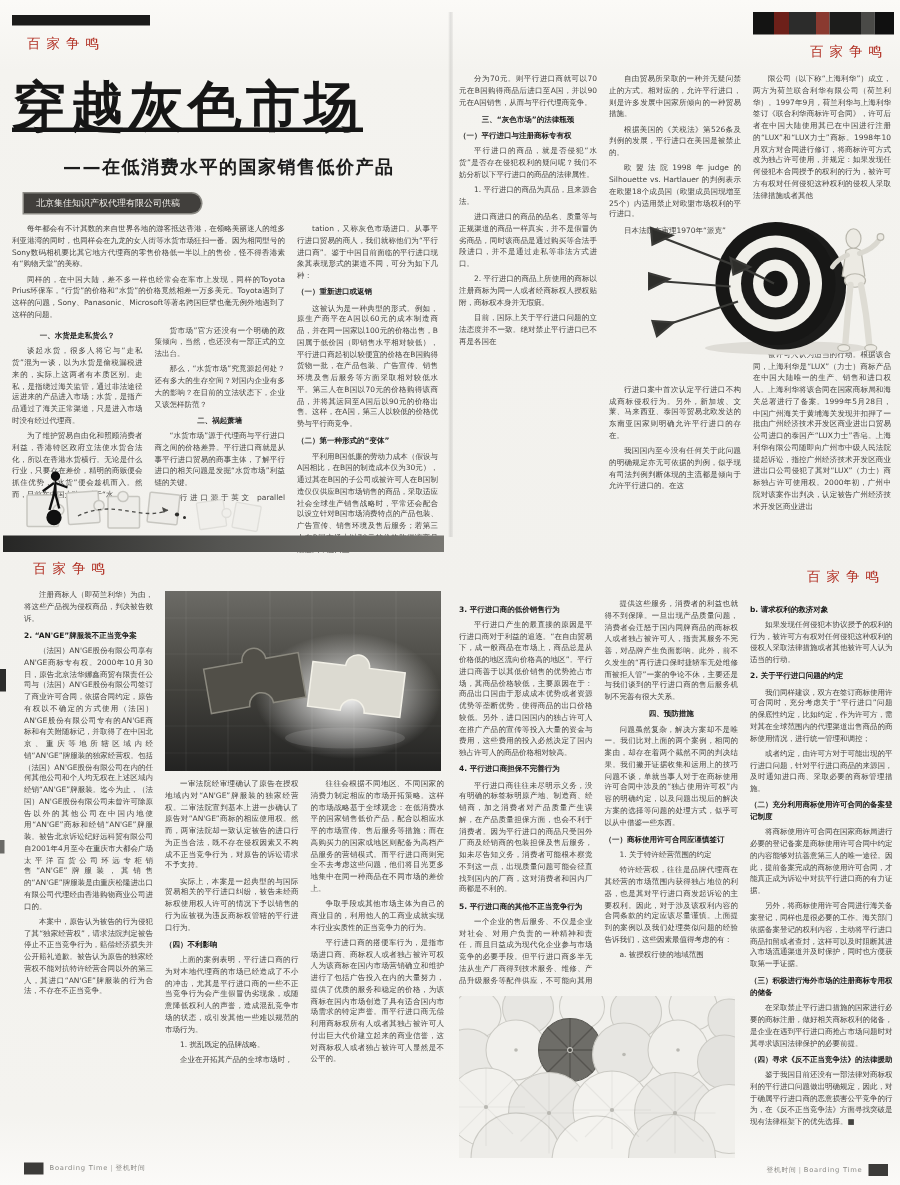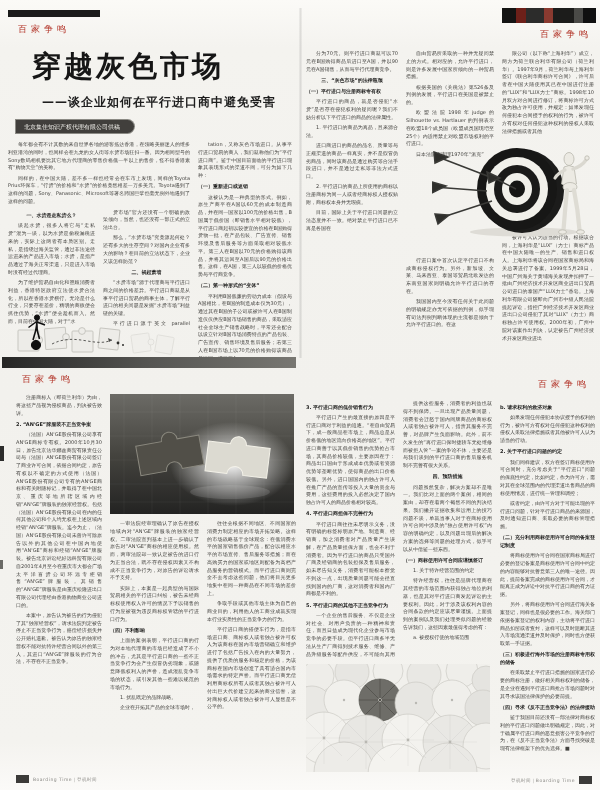--- a/index.html
+++ b/index.html
@@ -6,22 +6,22 @@
   body{width:600px;height:790px;position:relative;overflow:hidden;
        background:linear-gradient(180deg,#fbfaf7 0%,#f4f3ef 6%,#f2f1ed 50%,#f4f3ef 94%,#fbfaf8 100%);
        font-family:"DejaVu Sans","Liberation Sans",sans-serif;color:#3b3b3b;}
   .page{position:absolute;}
   .gutter{position:absolute;left:299px;top:8px;width:3px;height:350px;
           background:linear-gradient(90deg,rgba(0,0,0,0.04),rgba(0,0,0,0.10),rgba(0,0,0,0.04));}
   .topbar{background:#1b1b1a;height:7px;width:92px;}
   .photostrip{display:flex;height:15px;width:94px;margin-left:auto;}
   .photostrip span{display:block;height:100%;}
   .sechead{font-size:9px;font-weight:normal;color:#b23226;letter-spacing:4px;}
-  .title{font-family:"DejaVu Serif","Liberation Serif",serif;font-size:29px;font-weight:bold;
-         color:#161616;letter-spacing:3px;margin:11px 0 0 24px;}
+  .title{font-family:"DejaVu Serif","Liberation Serif",serif;font-size:36px;font-weight:bold;
+         color:#161616;letter-spacing:3px;margin:11px 0 0 0;text-decoration:underline;}
   .subtitle{font-size:12px;font-weight:bold;color:#1d1d1d;margin:7px 0 0 34px;letter-spacing:1px;}
   .byline{display:inline-block;margin:9px 0 0 8px;background:#413f3c;color:#f4f3ee;
           font-size:6px;line-height:13px;padding:0 14px 0 8px;border-radius:0 8px 8px 0;
           box-shadow:0 0 0 1px #8b8a84;}
   .bodytext p{font-size:5px;line-height:1.55;margin:0 0 2.5px;text-align:justify;
               text-indent:2em;color:#454441;}
   .bodytext p.h{font-weight:bold;text-indent:0;color:#1f1f1e;margin:3.5px 0 2.5px;}
   .bodytext p.hc{text-align:center;}
   .cols{display:flex;gap:8px;overflow:hidden;}
   .col{overflow:hidden;}
@@ -36,21 +36,21 @@
 <body>
 
 <div class="gutter"></div>
 <div class="bindmark" style="left:0;top:446px;width:4px;height:15px;"></div>
 <div class="bindmark" style="left:0;top:560px;width:3px;height:9px;background:#6a6a66;"></div>
 
 <div class="page" style="left:8px;top:10px;width:288px;height:346px;">
   <div class="topbar"></div>
   <div class="sechead" style="margin:6px 0 0 10px;">百家争鸣</div>
   <div class="title">穿越灰色市场</div>
-  <div class="subtitle">——谈企业如何在平行进口商中避免受害</div>
+  <div class="subtitle">——在低消费水平的国家销售低价产品</div>
   <div><span class="byline">北京集佳知识产权代理有限公司供稿</span></div>
 
   <div class="cols" style="margin-top:8px;height:232px;">
     <div style="width:182px;">
       <div class="bodytext">
           <p>每年都会有不计其数的来自世界各地的游客抵达香港，在领略美丽迷人的维多利亚港湾的同时，也同样会在九龙的女人街等水货市场狂扫一番。因为相同型号的Sony数码相机要比其它地方代理商的零售价格低一半以上的售价，怪不得香港素有“购物天堂”的美称。</p>
           <p>同样的，在中国大陆，差不多一样也经常会在车市上发现，同样的Toyota Prius环保车，“行货”的价格和“水货”的价格竟然相差一万多美元。Toyota遇到了这样的问题，Sony、Panasonic、Microsoft等著名跨国巨擘也毫无例外地遇到了这样的问题。</p>
         </div>
       <div class="cols" style="margin-top:3px;height:168px;">
         <div class="col bodytext" style="width:87px;">

